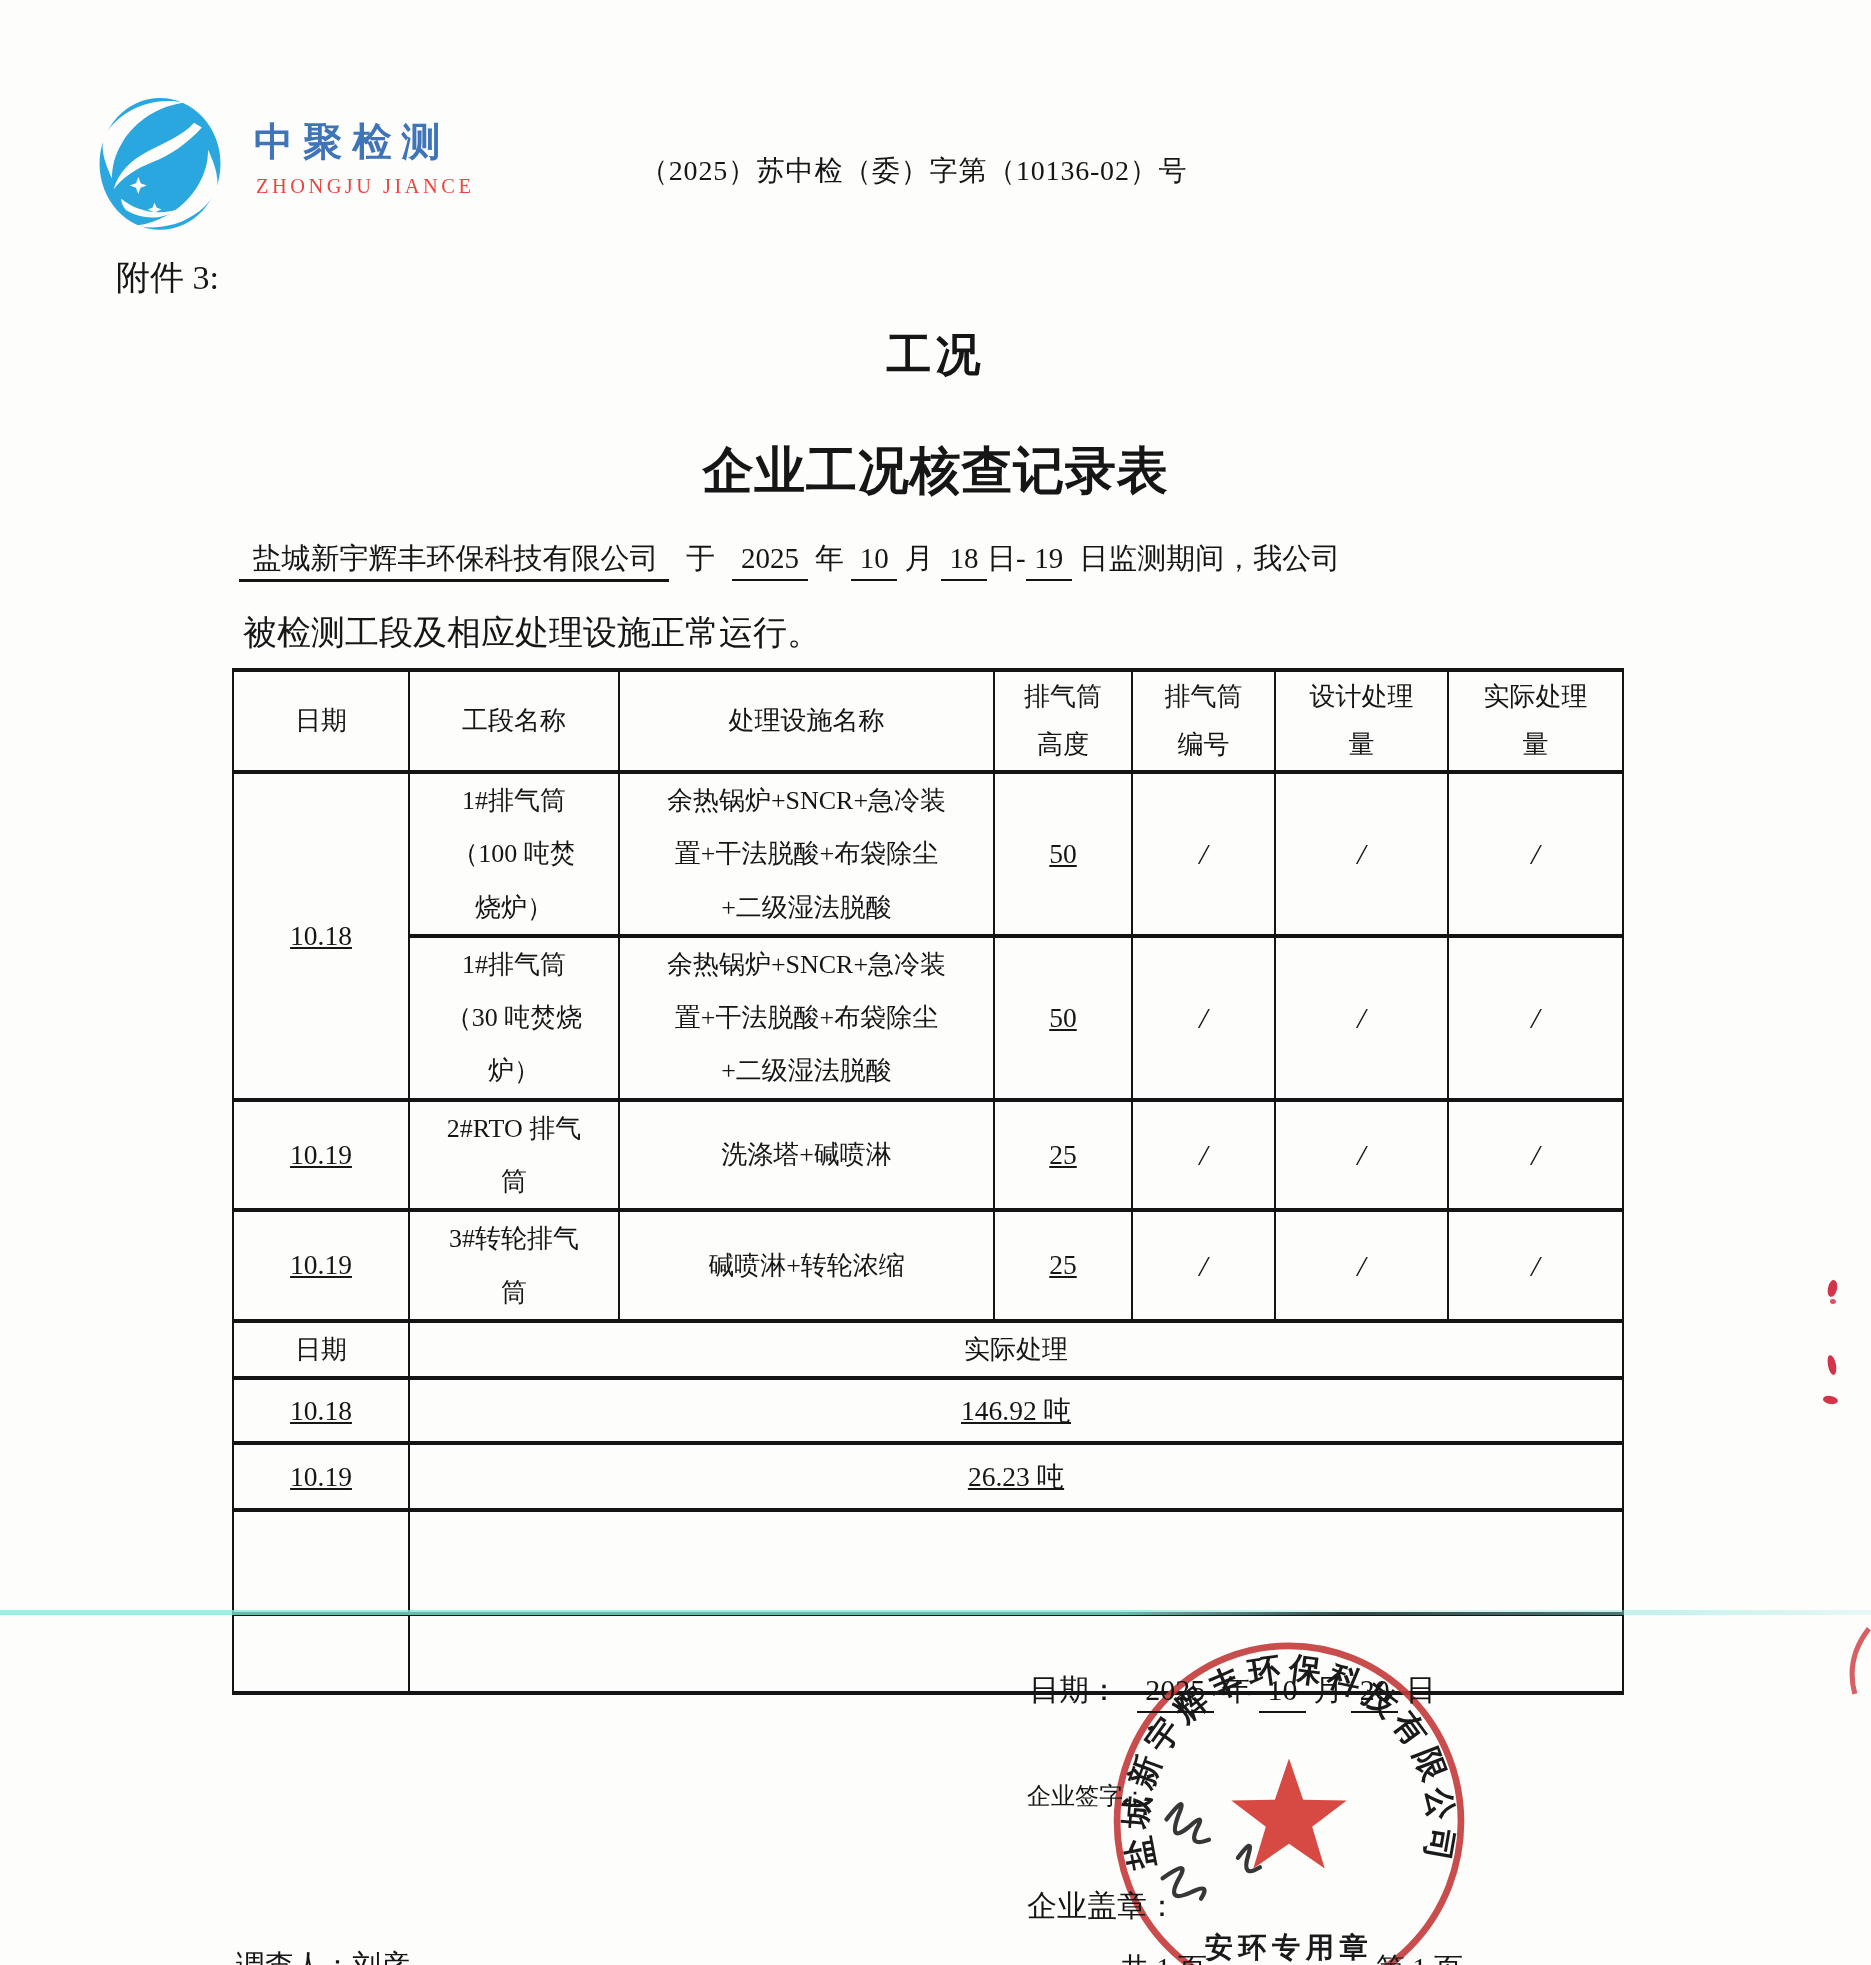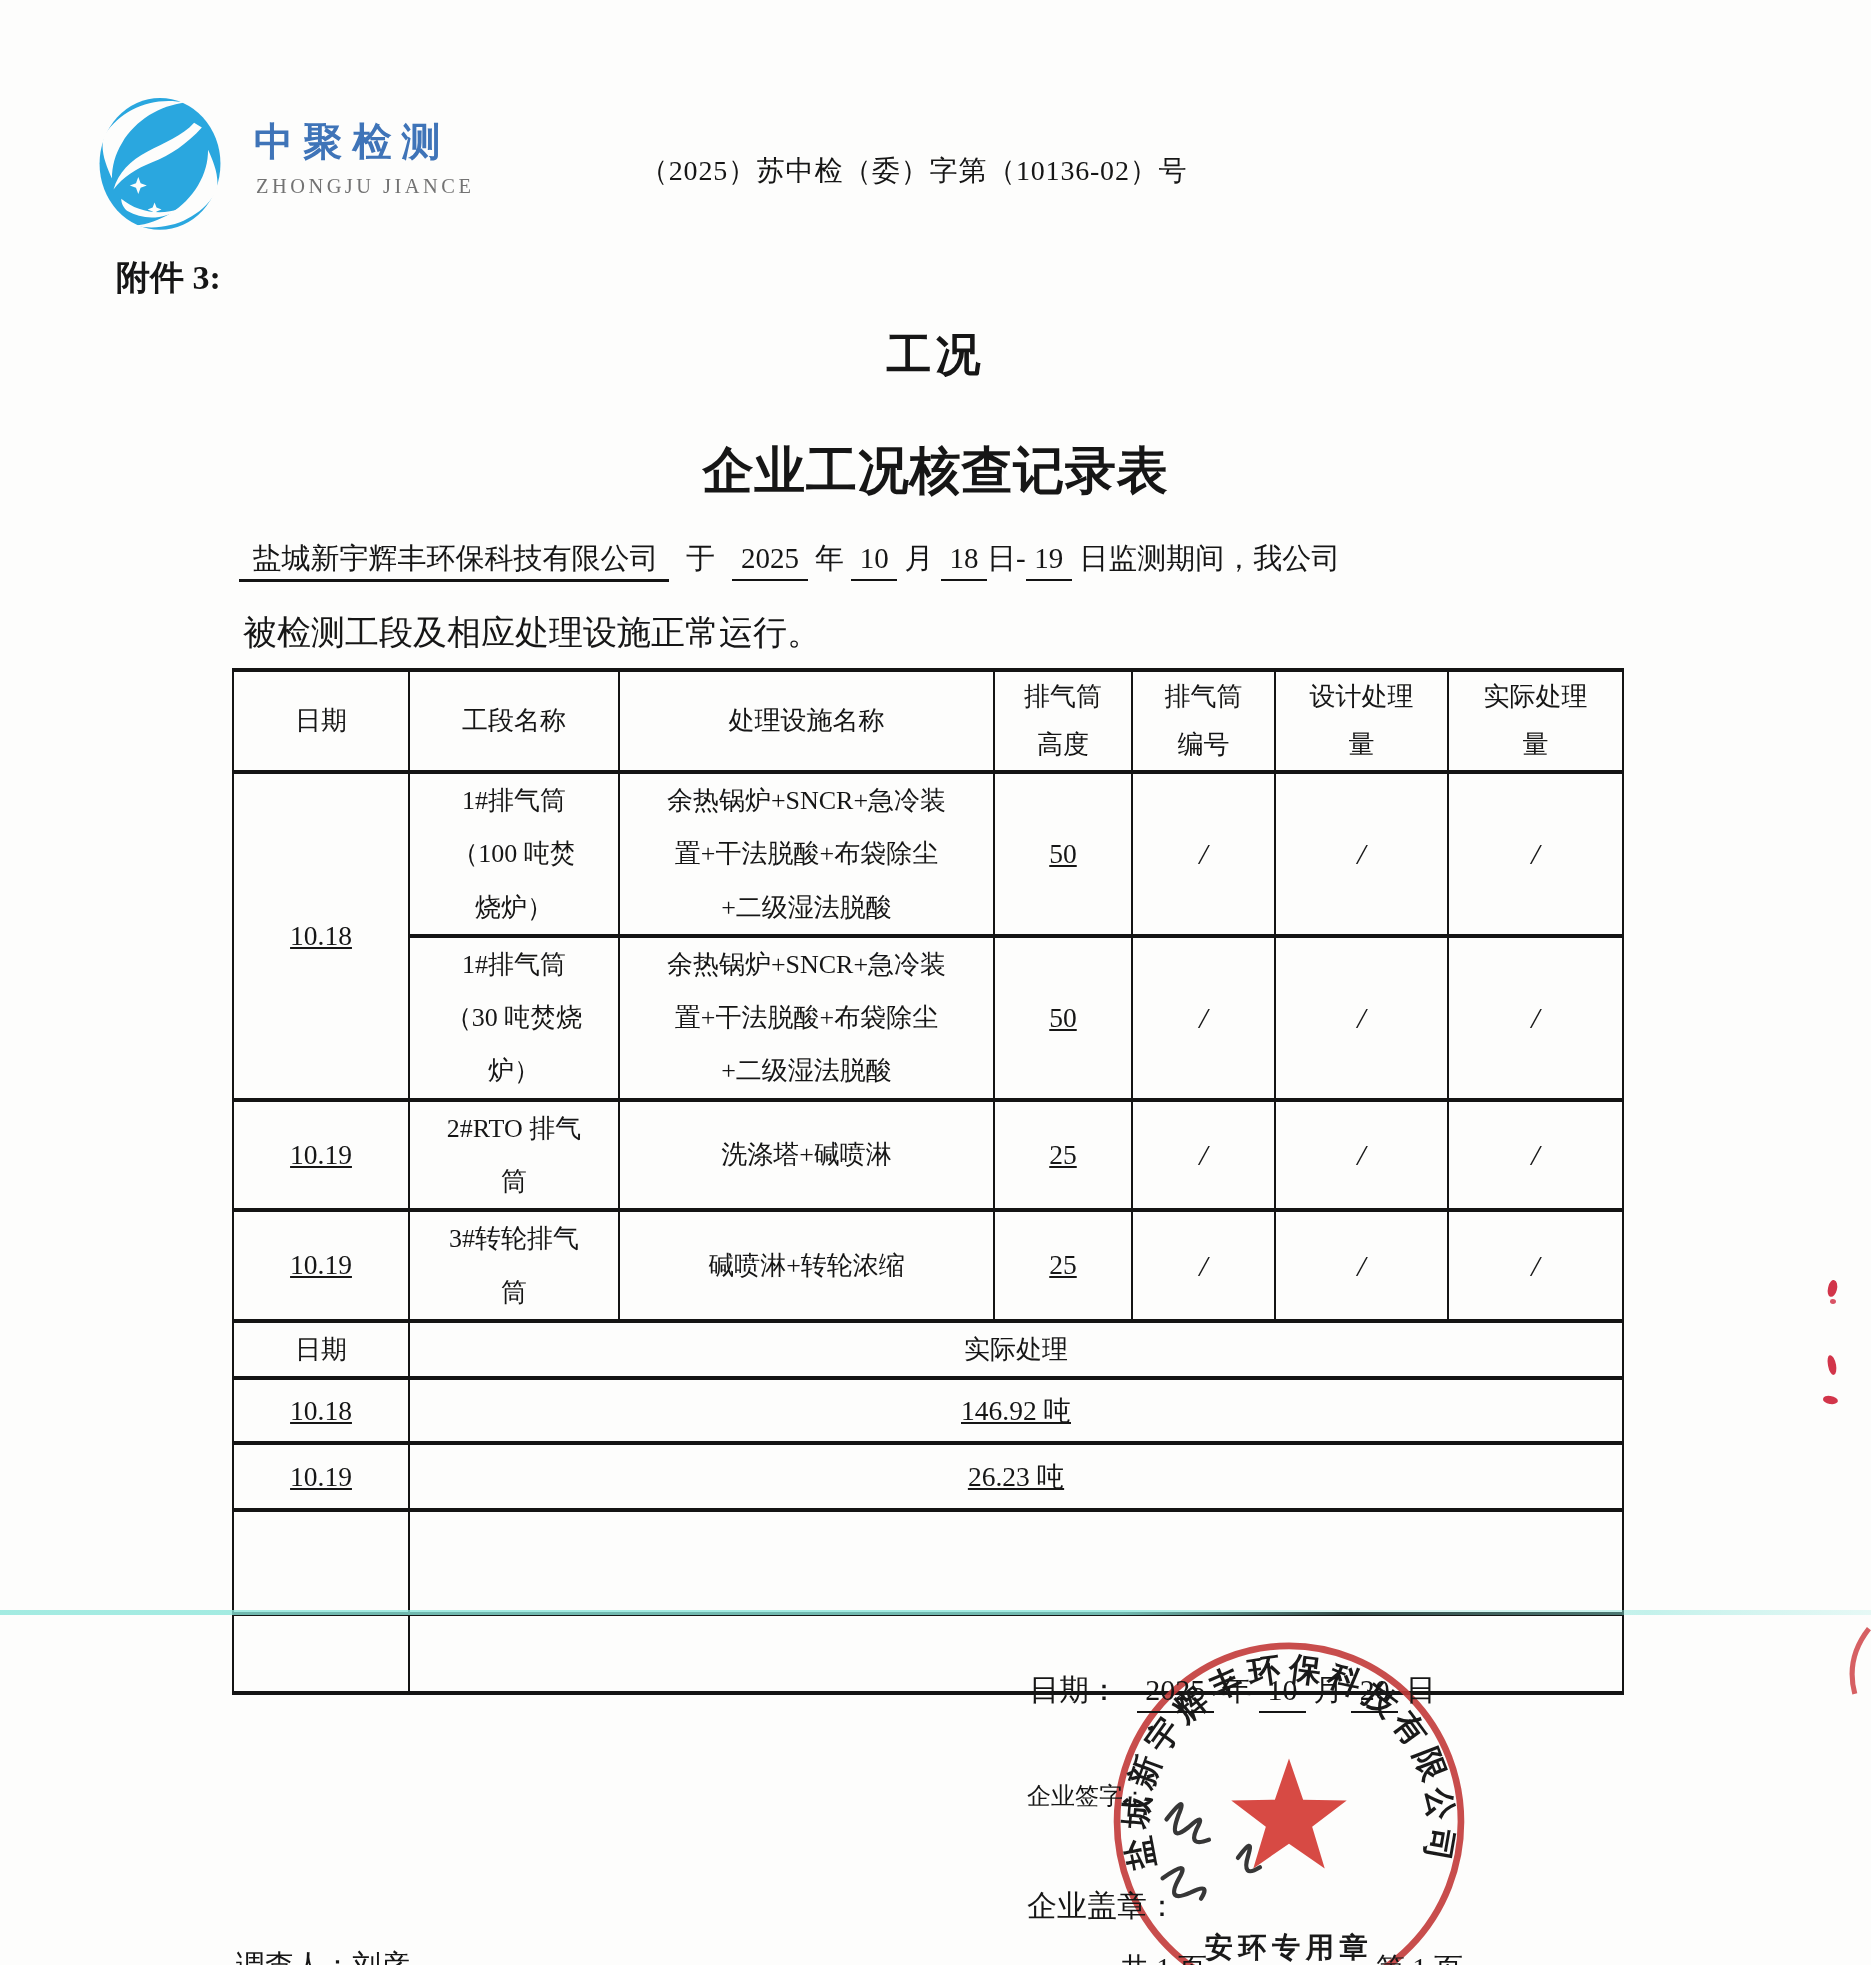--- a/index.html
+++ b/index.html
@@ -3,23 +3,23 @@
 <meta charset="utf-8">
 <style>
   html,body{margin:0;padding:0;background:#e8e8e8;}
   #page{position:relative;width:1871px;height:2646px;background:#fdfdfc;overflow:hidden;
         font-family:"Liberation Serif","DejaVu Serif",serif;color:#161616;}
   .abs{position:absolute;}
   .pre{white-space:pre-line;}
   
   #logo-svg{left:98px;top:97px;width:124px;height:134px;}
   #logo-cn{left:254px;top:115px;font-size:39px;font-weight:bold;letter-spacing:10.2px;color:#3f74b8;}
-  #logo-en{left:256px;top:175px;font-size:20.4px;letter-spacing:3.5px;color:#737373;}
+  #logo-en{left:256px;top:175px;font-size:20.4px;letter-spacing:3.5px;color:#ef4444;}
   #doc-number{left:640px;top:152px;font-size:28px;letter-spacing:0.8px;}
-  #attachment{left:116px;top:255px;font-size:34px;font-weight:bold;}
+  #attachment{left:116px;top:255px;font-size:34px;font-weight:normal;}
   #subtitle{left:0;top:325px;width:100%;text-align:center;font-size:45px;font-weight:bold;letter-spacing:3.9px;}
   #main-title{left:0;top:437px;width:100%;text-align:center;font-size:51px;font-weight:bold;letter-spacing:0.8px;}
   
   #intro-line1{left:239px;top:539px;font-size:29px;}
   #intro-line2{left:243px;top:610px;font-size:34px;}
   .u-co{border-bottom:3.1px solid #141414;padding:0 10.2px 4.7px 13.4px;}
   .u-num{border-bottom:2.4px solid #141414;padding:0 8.6px 4.7px 8.6px;}
   .sp{display:inline-block;width:10.2px;}
   
   #cond-table{left:232px;top:668px;}

